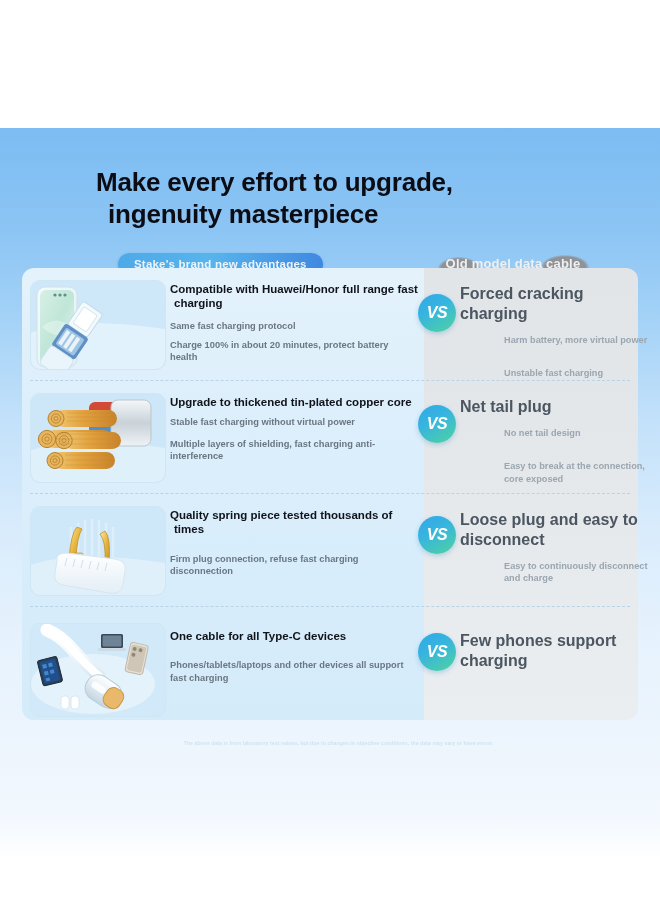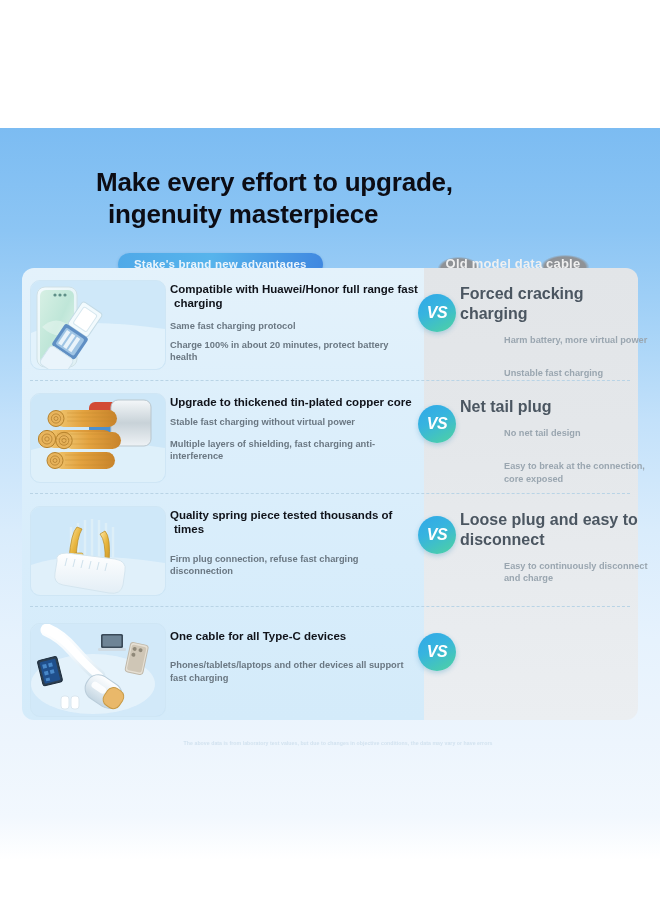--- a/index.html
+++ b/index.html
@@ -388,19 +388,20 @@
             </g>
           </svg>
         </div>
       </div>
       <div class="ltext" style="top:22px;">
         <div class="ltitle">One cable for all Type-C devices</div>
         <div class="lsub" style="margin-top:16px;">Phones/tablets/laptops and other devices all support fast charging</div>
       </div>
       <div class="vs" style="left:396px;top:26px;">VS</div>
       <div class="rtext" style="top:24px;">
+        <div class="rtitle">Few phones support charging</div>
       </div>
     </div>
   </div>
 
   <div class="disclaimer">The above data is from laboratory test values, but due to changes in objective conditions, the data may vary or have errors</div>
 
 </div>
 
 </body></html>

